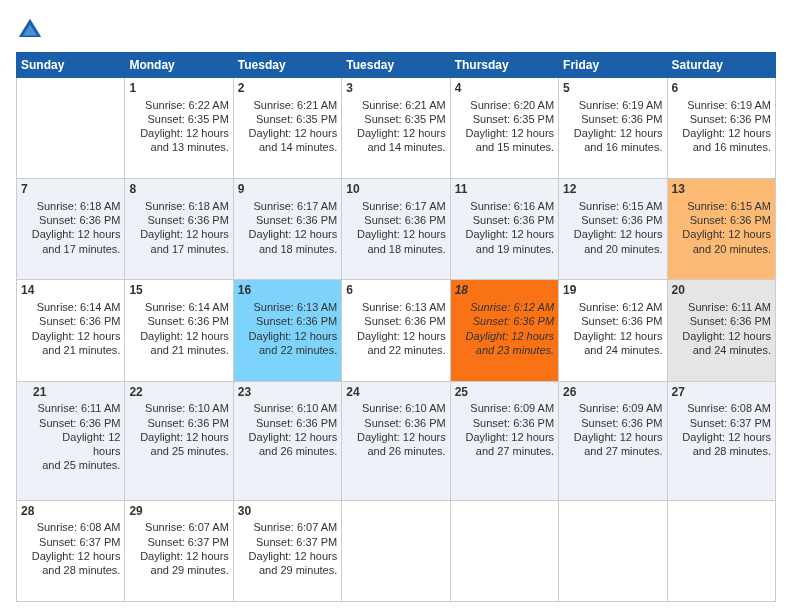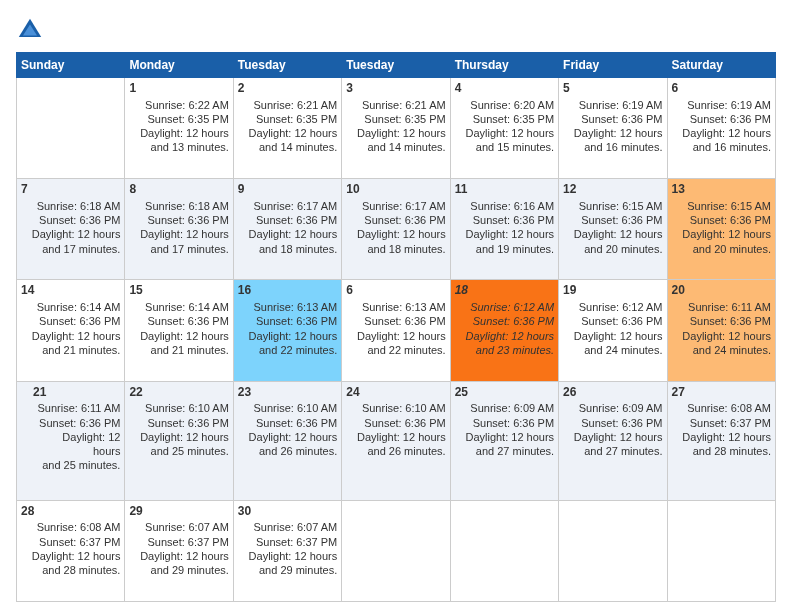--- a/index.html
+++ b/index.html
@@ -276,21 +276,21 @@
 Daylight: 12 hours
 and 23 minutes.</div>
           </td>
           <td style="background-color: rgb(255, 255, 255);">
             <span class="day-number">19</span>
             <div class="day-info" style="white-space: pre-line;">Sunrise: 6:12 AM
 Sunset: 6:36 PM
 Daylight: 12 hours
 and 24 minutes.</div>
           </td>
-          <td style="background-color: #fdba74;">
+          <td style="background-color: #e5e5e5;">
             <span class="day-number">20</span>
             <div class="day-info" style="white-space: pre-line;">Sunrise: 6:11 AM
 Sunset: 6:36 PM
 Daylight: 12 hours
 and 24 minutes.</div>
           </td>
         </tr>
         <tr>
           <td style="background-color: rgb(238, 242, 248); padding-left: 16px;">
             <span class="day-number">21</span>

